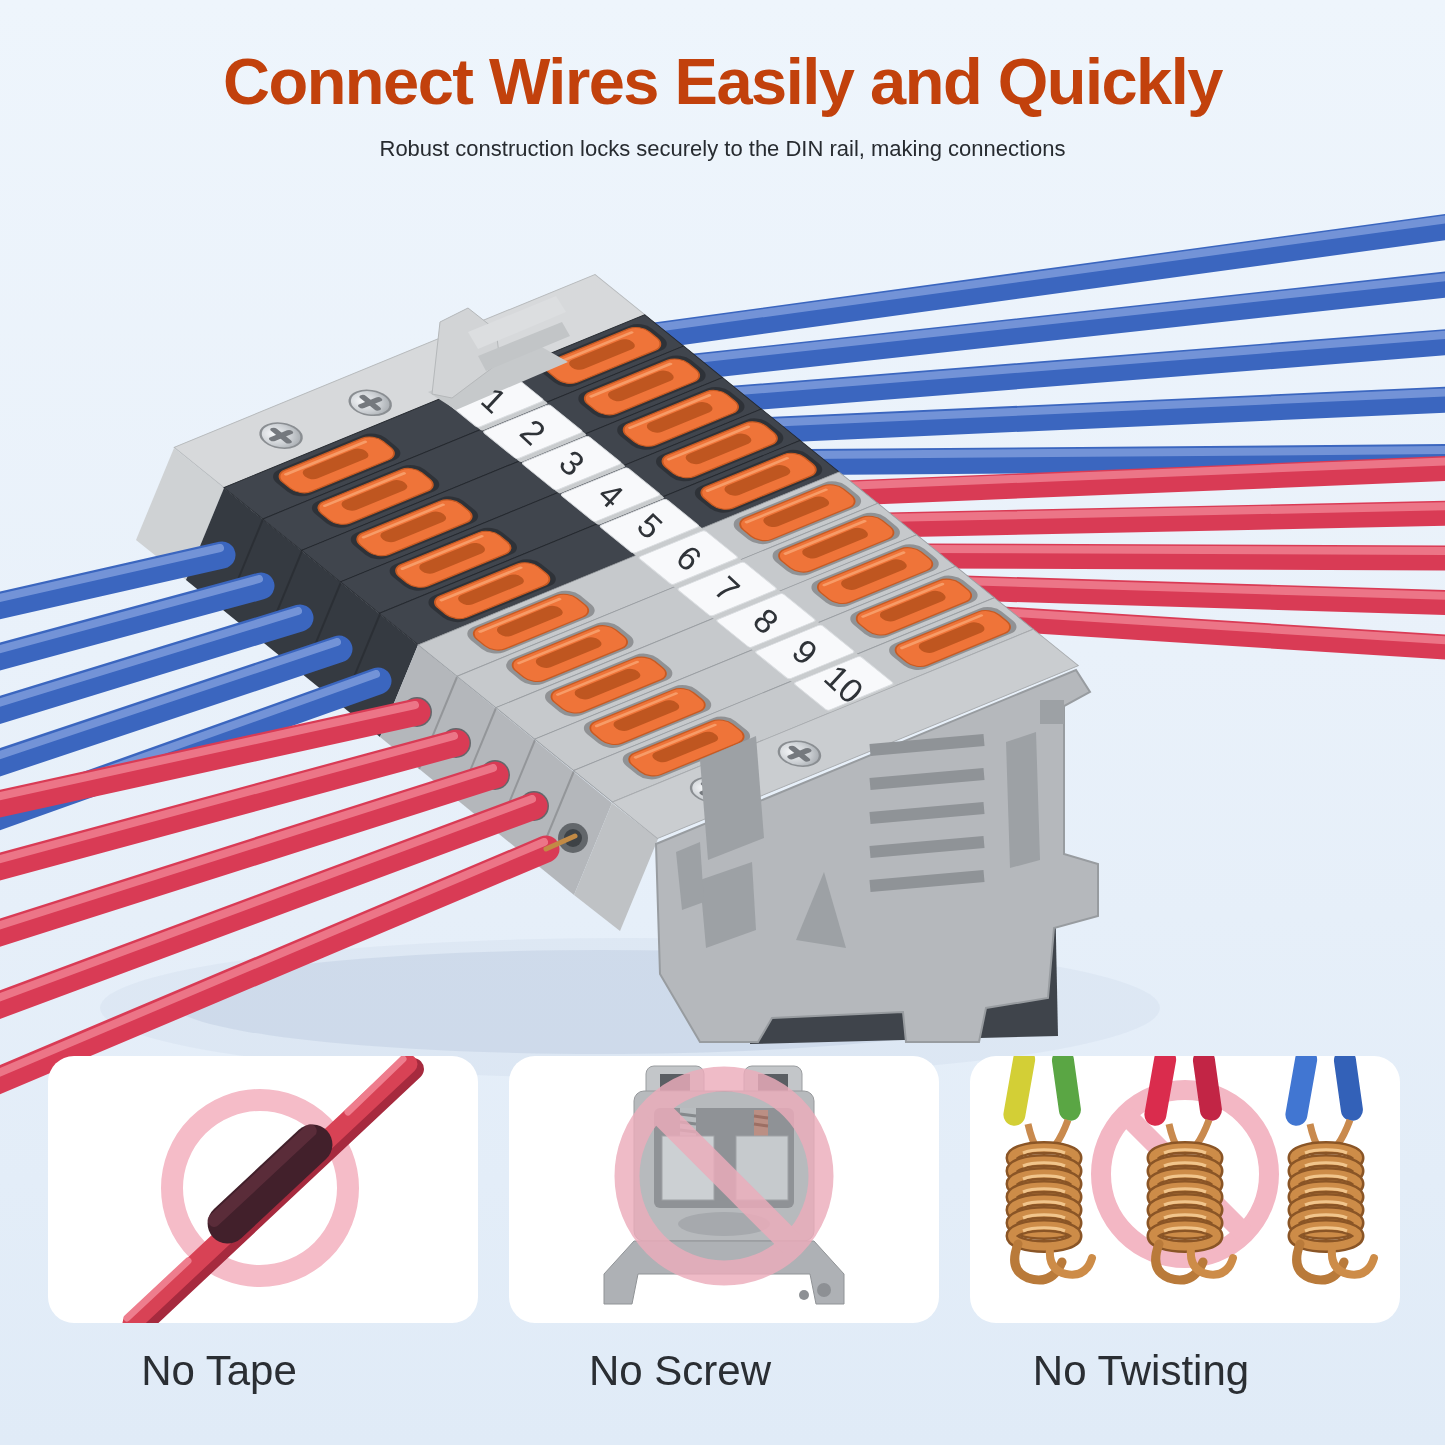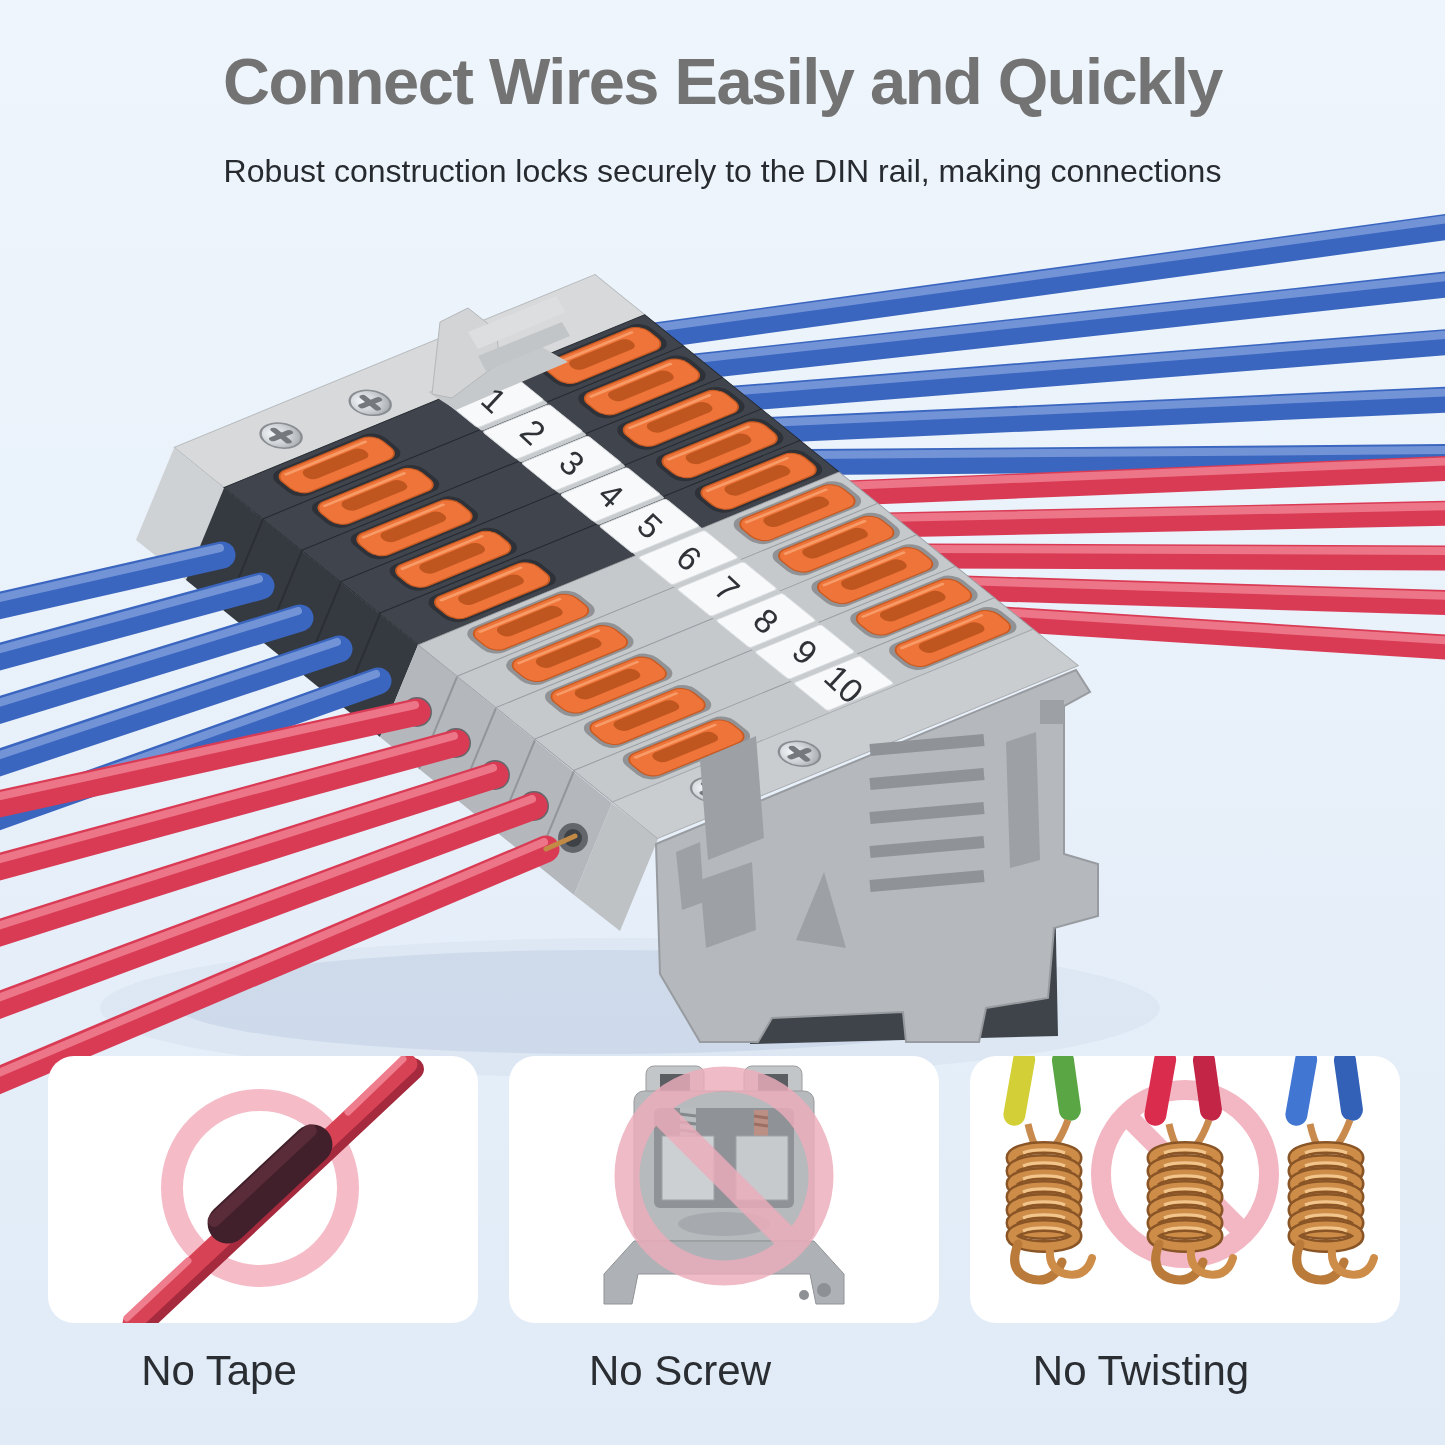--- a/index.html
+++ b/index.html
@@ -4,22 +4,22 @@
 <style>
   html,body{margin:0;padding:0;}
   body{
     width:1445px;height:1445px;overflow:hidden;
     font-family:"Liberation Sans",sans-serif;
     background:linear-gradient(180deg,#eef5fc 0%,#e9f1fa 45%,#e0ebf7 100%);
   }
   .canvas{position:relative;width:1445px;height:1445px;}
   .hero-svg{position:absolute;left:0;top:0;width:1445px;height:1445px;}
   .header{position:absolute;top:44px;left:0;width:100%;text-align:center;z-index:3;}
-  .title{margin:0;font-size:65px;font-weight:700;color:#737373;letter-spacing:-1.5px;}
-  .subtitle{margin-top:27px;font-size:32px;color:#272b30;line-height:1.62;}
+  .title{margin:0;font-size:65px;font-weight:700;color:#c2410c;letter-spacing:-1.5px;}
+  .subtitle{margin-top:12px;font-size:22px;color:#272b30;line-height:1.62;}
   .feature{position:absolute;top:1056px;width:342px;z-index:4;}
   .feature.f1{left:48px;} .feature.f2{left:509px;} .feature.f3{left:970px;}
   .card{width:430px;height:267px;background:#ffffff;border-radius:26px;overflow:hidden;}
   .card svg{display:block;}
   .feature-label{margin-top:24px;text-align:center;font-size:42px;color:#2a2e33;}
 </style>
 </head>
 <body>
 
 <div class="canvas">

